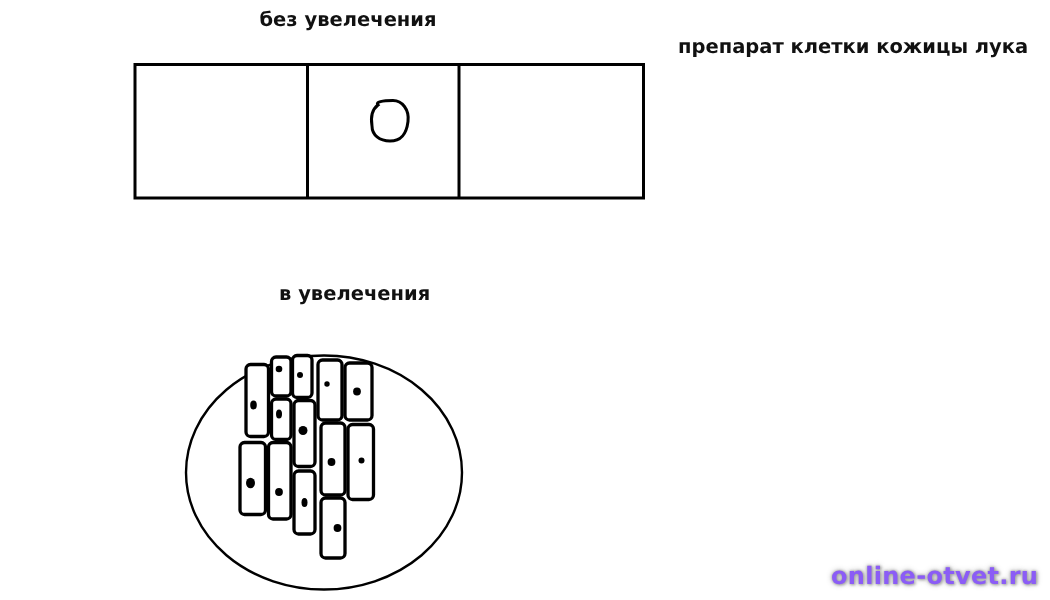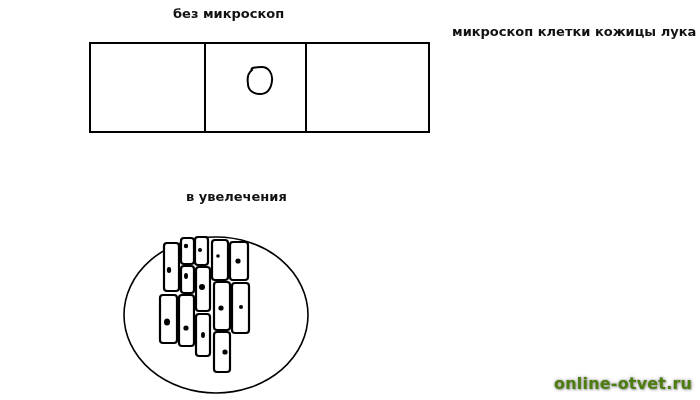--- a/index.html
+++ b/index.html
@@ -11,31 +11,31 @@
     .label {
       position: absolute; font-weight: bold; color: #111111;
       font-size: 13px; white-space: nowrap; letter-spacing: 0;
     }
     #title-top { left: 173px; top: 6px; }
     #title-right { left: 452px; top: 24px; }
     #title-micro { left: 186px; top: 189px; }
     .watermark {
       position: absolute; left: 554px; top: 374px;
       font-family: "DejaVu Sans", sans-serif; font-weight: bold;
-      font-size: 16px; color: #4d7c0f;
+      font-size: 16px; color: #8b5cf6;
       text-shadow: 0 0 2px #999, 0 0 4px #bbb, 1px 1px 2px #aaa;
       letter-spacing: 0.2px;
     }
     svg.drawing { position: absolute; left: 0; top: 0; }
   </style>
 </head>
 <body>
 
-<div class="label" id="title-top">без микроскоп</div>
-<div class="label" id="title-right">микроскоп клетки кожицы лука</div>
+<div class="label" id="title-top">без увелечения</div>
+<div class="label" id="title-right">препарат клетки кожицы лука</div>
 <div class="label" id="title-micro">в увелечения</div>
 
 <svg class="drawing" width="700" height="400" viewBox="0 0 700 400">
 
   <g fill="none" stroke="#000" stroke-width="2">
     <rect x="90" y="43" width="339" height="89"></rect>
     <line x1="205" y1="42" x2="205" y2="132"></line>
     <line x1="306" y1="42" x2="306" y2="132"></line>
     <path d="M252,70 C250,68 255,67 262,67 C268,67 273,73 272,81 C271,89 268,94 260,94 C253,94 248,90 248,84 C247,78 248,73 252,70 Z" stroke-width="2"></path>
   </g>

